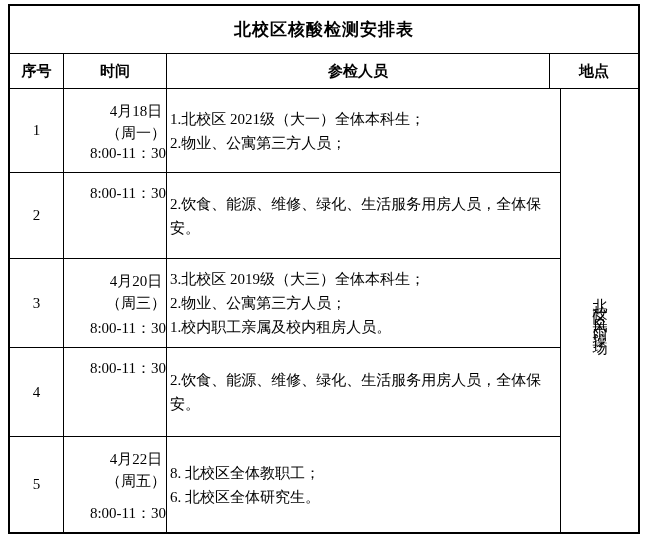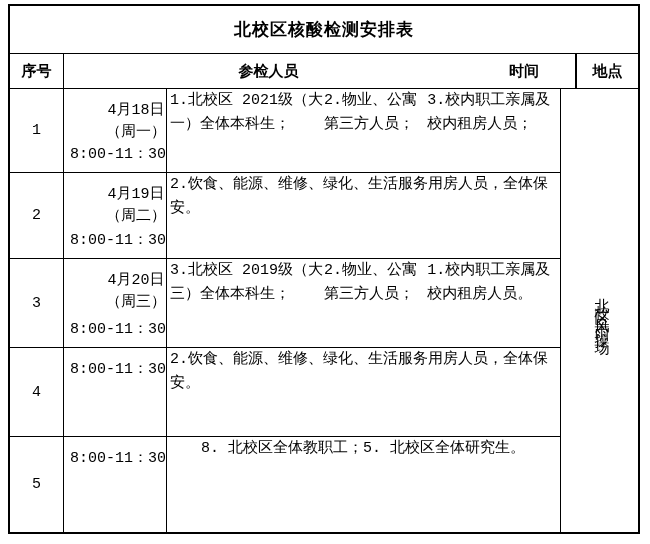--- a/index.html
+++ b/index.html
@@ -10,21 +10,20 @@
     color: #000000;
   }
   .schedule-table {
     position: absolute;
     left: 8px; top: 4px;
     width: 632px; height: 530px;
     border: 2px solid #000;
     background: #fff;
     display: flex;
     flex-direction: column;
-    font-family: Liberation Mono, monospace;
   }
   .title-row {
     height: 48px;
     border-bottom: 1px solid #000;
     display: flex;
     align-items: center;
     justify-content: center;
     font-size: 17px;
     font-weight: bold;
     letter-spacing: 1px;
@@ -37,21 +36,21 @@
     font-size: 15px;
   }
   .header-row .hcell {
     display: flex;
     align-items: center;
     justify-content: center;
   }
   .col-index { width: 54px; border-right: 1px solid #000; }
   .col-time  { width: 103px; border-right: 1px solid #000; }
   .col-part  { flex: 1; }
-  .col-loc   { width: 62px; border-left: 1px solid #000; }
+  .col-loc   { width: 89px; border-left: 1px solid #000; }
   .table-body {
     flex: 1;
     display: flex;
     min-height: 0;
   }
   .rows {
     flex: 1;
     display: flex;
     flex-direction: column;
     min-width: 0;
@@ -80,21 +79,21 @@
     flex-direction: column;
     align-items: flex-end;
     justify-content: space-between;
     padding: 11px 0 9px 0;
     font-size: 15px;
   }
   .date-block { text-align: center; line-height: 22px; }
   .cell-part {
     flex: 1;
     display: flex;
-    flex-direction: row;
+    flex-direction: column;
     justify-content: center;
     padding-left: 3px;
     padding-right: 4px;
     font-size: 15px;
     line-height: 24px;
   }
   .loc-cell {
     width: 78px;
     border-left: 1px solid #000;
     display: flex;
@@ -108,51 +107,46 @@
 </style>
 </head>
 <body>
 
 <div class="schedule-table">
 
   <div class="title-row">北校区核酸检测安排表</div>
 
   <div class="header-row">
     <div class="hcell col-index">序号</div>
+    <div class="hcell col-time">时间</div>
     <div class="hcell col-part">参检人员</div>
-    <div class="hcell col-time">时间</div>
     <div class="hcell col-loc">地点</div>
   </div>
 
   <div class="table-body">
     <div class="rows">
 
       <div class="row r1">
         <div class="cell-index">1</div>
         <div class="cell-time">
           <div class="date-block">
             <div>4月18日</div>
             <div>（周一）</div>
           </div>
           <div>8:00-11：30</div>
         </div>
         <div class="cell-part">
           <div>1.北校区 2021级（大一）全体本科生；</div>
           <div>2.物业、公寓第三方人员；</div>
-          <div>3.校内职工亲属及校内租房人员；</div>
         </div>
       </div>
 
       <div class="row r2">
         <div class="cell-index">2</div>
         <div class="cell-time">
-          <div class="date-block">
-            <div>4月19日</div>
-            <div>（周二）</div>
-          </div>
           <div>8:00-11：30</div>
         </div>
         <div class="cell-part">
           <div>2.饮食、能源、维修、绿化、生活服务用房人员，全体保安。</div>
         </div>
       </div>
 
       <div class="row r3">
         <div class="cell-index">3</div>
         <div class="cell-time">
@@ -175,25 +169,29 @@
           <div>8:00-11：30</div>
         </div>
         <div class="cell-part">
           <div>2.饮食、能源、维修、绿化、生活服务用房人员，全体保安。</div>
         </div>
       </div>
 
       <div class="row r5">
         <div class="cell-index">5</div>
         <div class="cell-time">
+          <div class="date-block">
+            <div>4月22日</div>
+            <div>（周五）</div>
+          </div>
           <div>8:00-11：30</div>
         </div>
         <div class="cell-part">
           <div>8. 北校区全体教职工；</div>
-          <div>5. 北校区全体研究生。</div>
+          <div>6. 北校区全体研究生。</div>
         </div>
       </div>
 
     </div>
 
     <div class="loc-cell">北校区风雨操场</div>
   </div>
 
 </div>
 

